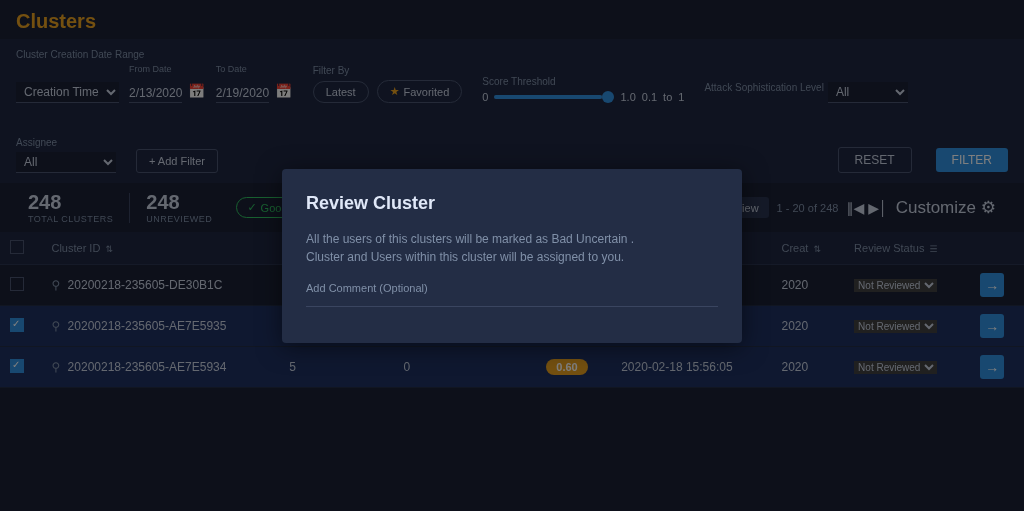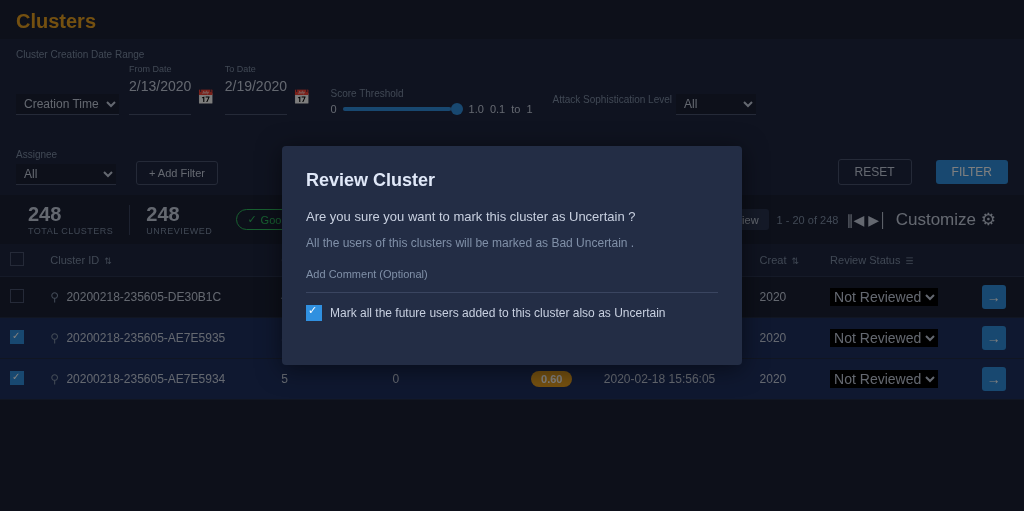--- a/index.html
+++ b/index.html
@@ -57,24 +57,25 @@
       cursor: pointer;
       outline: none;
       min-width: 100px;
     }
     .date-input-row {
       display: flex;
       align-items: center;
       gap: 6px;
     }
     .date-val {
-      font-size: 14px;
+      font-size: 12px;
       color: #c8d0e0;
       border-bottom: 1px solid #4a5570;
-      padding-bottom: 20px;
+      padding-bottom: 2px;
+      margin-top: 8px;
     }
     .cal-icon {
       color: #8090a8;
       font-size: 14px;
       cursor: pointer;
     }
     .filter-btn-group {
       display: flex;
       gap: 8px;
       align-items: center;
@@ -304,24 +305,24 @@
       border-radius: 10px;
       padding: 2px 10px;
       font-size: 11px;
       font-weight: bold;
       text-align: center;
       display: inline-block;
     }
     .score-red { background: #e04040; color: white; }
     .score-orange { background: #e8a020; color: white; }
     .review-select {
-      background: #000000;
-      border: none;
-      color: #c8d0e0;
-      font-size: 14px;
+      background: #404040;
+      border: none;
+      color: #c8d0e0;
+      font-size: 10px;
       cursor: pointer;
       outline: none;
     }
     .arrow-btn {
       background: #3090e0;
       border: none;
       color: white;
       width: 24px;
       height: 24px;
       border-radius: 3px;
@@ -473,20 +474,30 @@
       <div class="filter-group">
         <span class="filter-sublabel">To Date</span>
         <div class="date-input-row">
           <span class="date-val">2/19/2020</span>
           <span class="cal-icon">📅</span>
         </div>
       </div>
     </div>
   </div>
 
+  <div class="filter-group">
+    <span class="filter-label">Filter By</span>
+    <div class="filter-btn-group">
+      <button class="btn-latest">Latest</button>
+      <button class="btn-favorited">
+        <span class="star-icon">★</span>
+        <span>Favorited</span>
+      </button>
+    </div>
+  </div>
 
   <div class="score-group">
     <span class="filter-label">Score Threshold</span>
     <div class="slider-row">
       <span class="score-val">0</span>
       <div class="slider-track">
         <div class="slider-fill"></div>
         <div class="slider-thumb"></div>
       </div>
       <span class="score-val">1.0</span>
@@ -676,24 +687,20 @@
         <button class="arrow-btn">→</button>
       </td>
     </tr>
       </tbody>
   </table>
 </div>
 
 <div class="modal-overlay">
   <div class="modal">
     <div class="modal-title">Review Cluster</div>
-    <div class="modal-text">Are you sure you want to mark this cluster as Uncertain ?</div>
     <div class="modal-subtext">
       <span>All the users of this clusters will be marked as Bad Uncertain .</span><br>
+      <span>Cluster and Users within this cluster will be assigned to you.</span>
     </div>
     <div class="modal-comment-label">Add Comment (Optional)</div>
     <hr class="modal-divider">
-    <div class="modal-checkbox-row">
-      <input type="checkbox" class="modal-checkbox" checked="" style="">
-      <label class="modal-checkbox-label">Mark all the future users added to this cluster also as Uncertain</label>
-    </div>
   </div>
 </div>
 
 </body></html>

